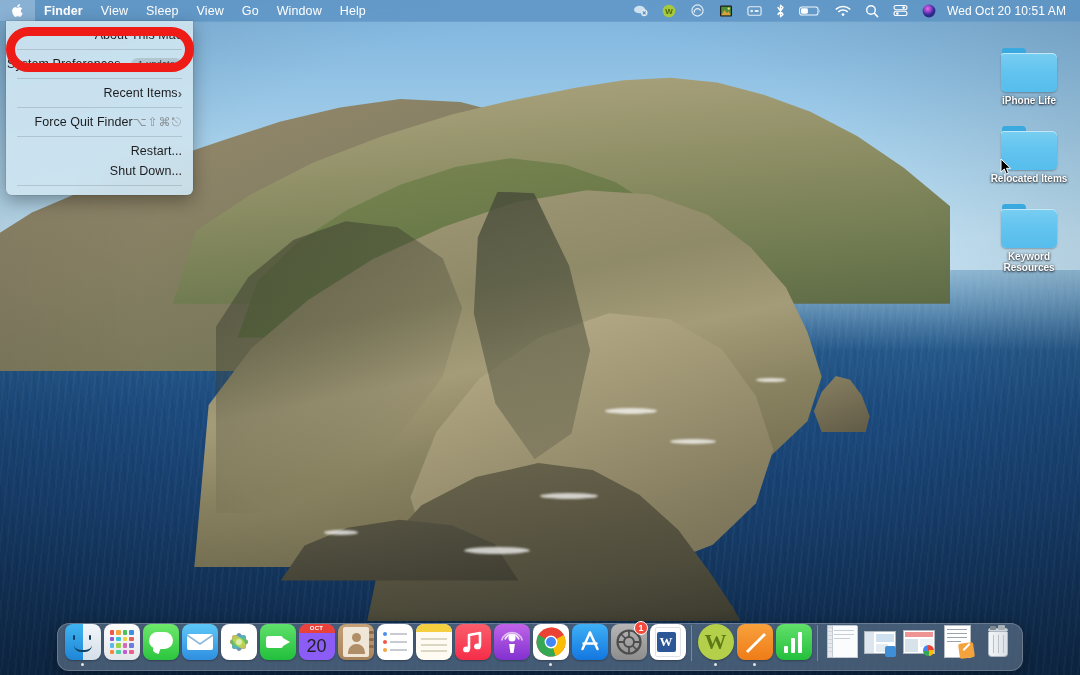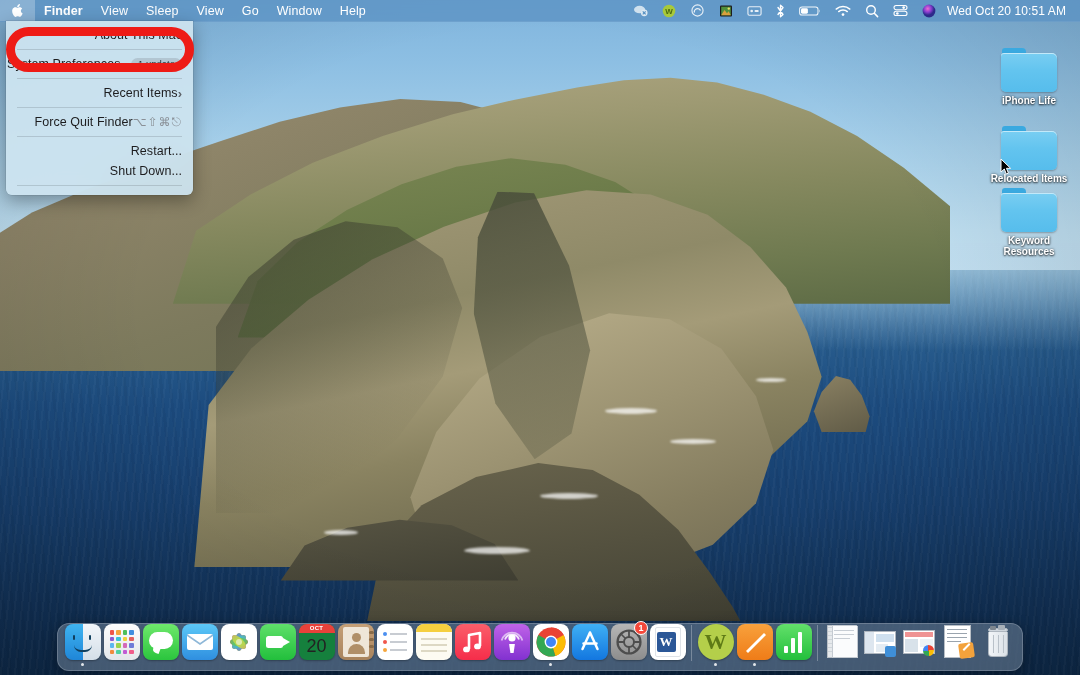--- a/index.html
+++ b/index.html
@@ -251,21 +251,21 @@
 </div>
 
 <div class="desk-icon" style="left:982px;top:126px;">
   <div class="folder">
     <div class="tab"></div>
       <div class="body"></div>
   </div>
   <div class="desk-label">Relocated Items</div>
 </div>
 
-<div class="desk-icon" style="left:982px;top:188px;">
+<div class="desk-icon" style="left:982px;top:204px;">
   <div class="folder">
     <div class="tab"></div>
       <div class="body"></div>
   </div>
   <div class="desk-label" style="white-space:pre-line;">Keyword
 Resources</div>
 </div>
 
 <svg id="cursor" style="left:1000px;top:158px;" viewBox="0 0 12 18">
   <path d="M1 1 L1 14 L4.3 11 L6.3 16 L8.4 15.1 L6.5 10.3 L10.6 10.3 Z" fill="#000" stroke="#fff" stroke-width="1"></path>
@@ -485,21 +485,21 @@
 
   <div class="dock-item">
     <div class="dk" style="background:linear-gradient(to bottom,#5fe06a,#22bf3c)">
       <div style="position:absolute;left:6px;top:12px;width:17px;height:12px;background:#fff;border-radius:2.5px"></div>
       <div style="position:absolute;left:23px;top:14px;width:0;height:0;border-top:4px solid transparent;border-bottom:4px solid transparent;border-left:7px solid #fff"></div>
     </div>
     <div class="dot off"></div>
   </div>
 
   <div class="dock-item">
-    <div class="dk" style="background:#15803d">
+    <div class="dk" style="background:#8b5cf6">
       <div style="position:absolute;left:0;top:0;width:36px;height:9px;background:#e8413a"></div>
       <div style="position:absolute;left:0;top:0;width:36px;height:9px;color:#fff;font-size:6px;font-weight:bold;text-align:center;line-height:9px;letter-spacing:.3px">OCT</div>
       <div style="position:absolute;left:0;top:9px;width:36px;height:27px;color:#222;font-size:18px;text-align:center;line-height:26px;font-weight:300">20</div>
     </div>
     <div class="dot off"></div>
   </div>
 
   <div class="dock-item">
     <div class="dk" style="background:linear-gradient(to bottom,#c6a077,#a8835c)">
       <div style="position:absolute;left:5px;top:3px;width:26px;height:30px;background:#efe6d8;border-radius:2px"></div>

